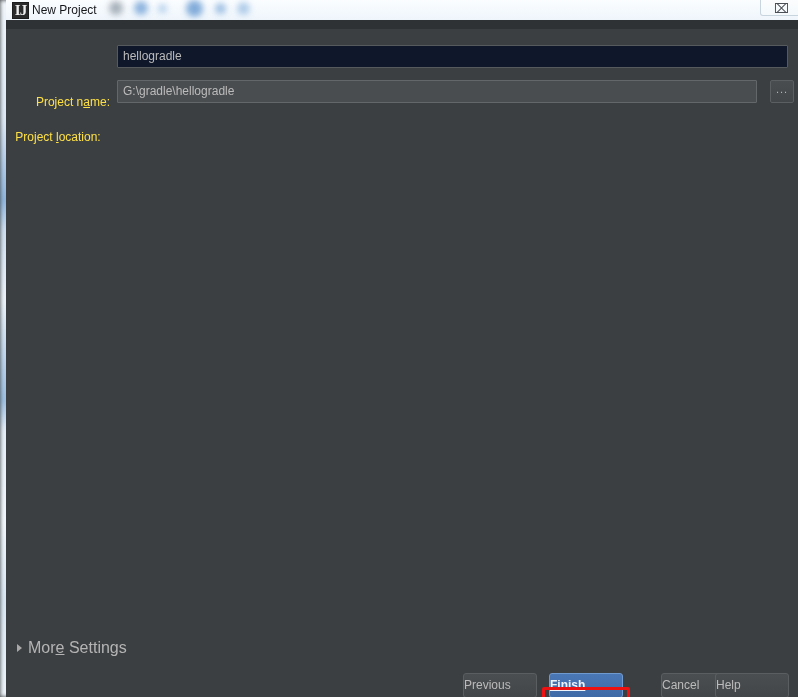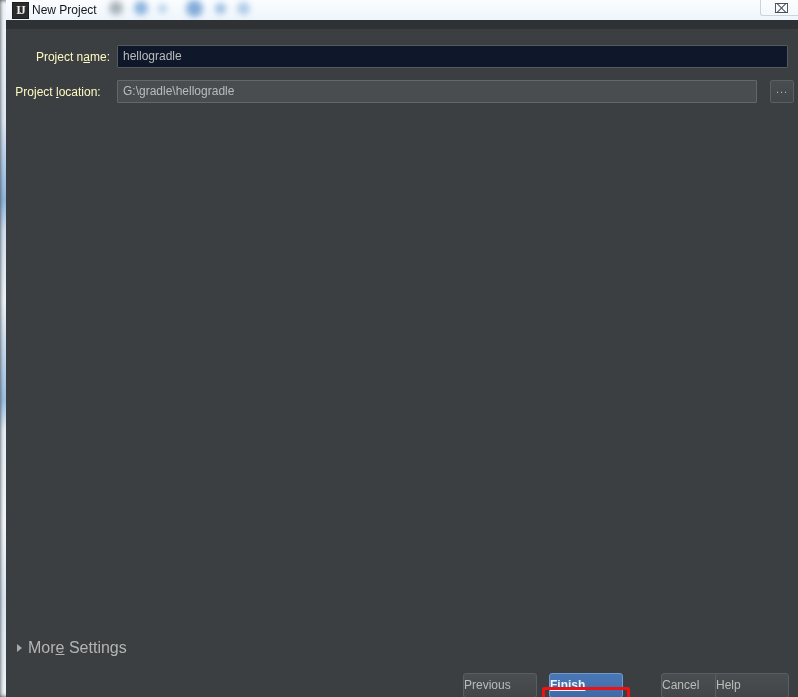--- a/index.html
+++ b/index.html
@@ -44,21 +44,21 @@
     background: linear-gradient(180deg, #fbfdff 0%, #f4f9fd 55%, #eef5fb 100%);
     overflow: hidden;
   }
   #app-icon {
     position: absolute;
     left: 6px; top: 2px;
     width: 15px; height: 15px;
     background: #2b2b2b;
     border: 1px solid #1d1d1d;
     color: #f0f0f0;
-    font-size: 12px;
+    font-size: 15px;
     font-weight: bold;
     font-family: "Liberation Serif", serif;
     line-height: 15px;
     text-align: center;
     letter-spacing: -1px;
   }
   #window-title {
     position: absolute;
     left: 26px; top: 2px;
     height: 16px;
@@ -103,23 +103,24 @@
     border-top: 9px solid #2f3234;
     box-sizing: border-box;
   }
 
   
   .form-label {
     position: absolute;
     height: 16px;
     line-height: 16px;
     font-size: 12px;
-    color: #fef9c3;
+    color: #fde047;
     text-align: right;
     white-space: nowrap;
+    margin-top: 45px;
   }
   .mnemonic { text-decoration: underline; }
 
   #label-project-name { left: 0px; top: 20px; width: 104px; }
   #label-project-location { left: 0px; top: 55px; width: 104px; text-align: center; }
 
   .text-field {
     position: absolute;
     box-sizing: border-box;
     height: 23px;

